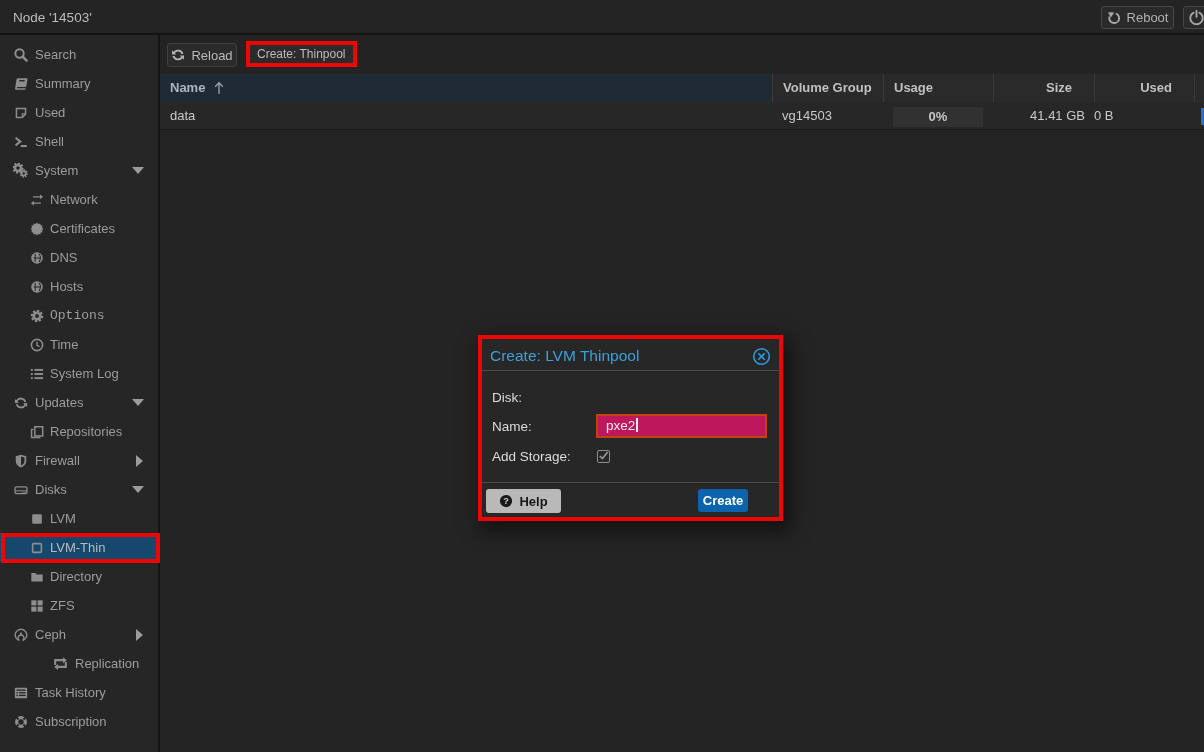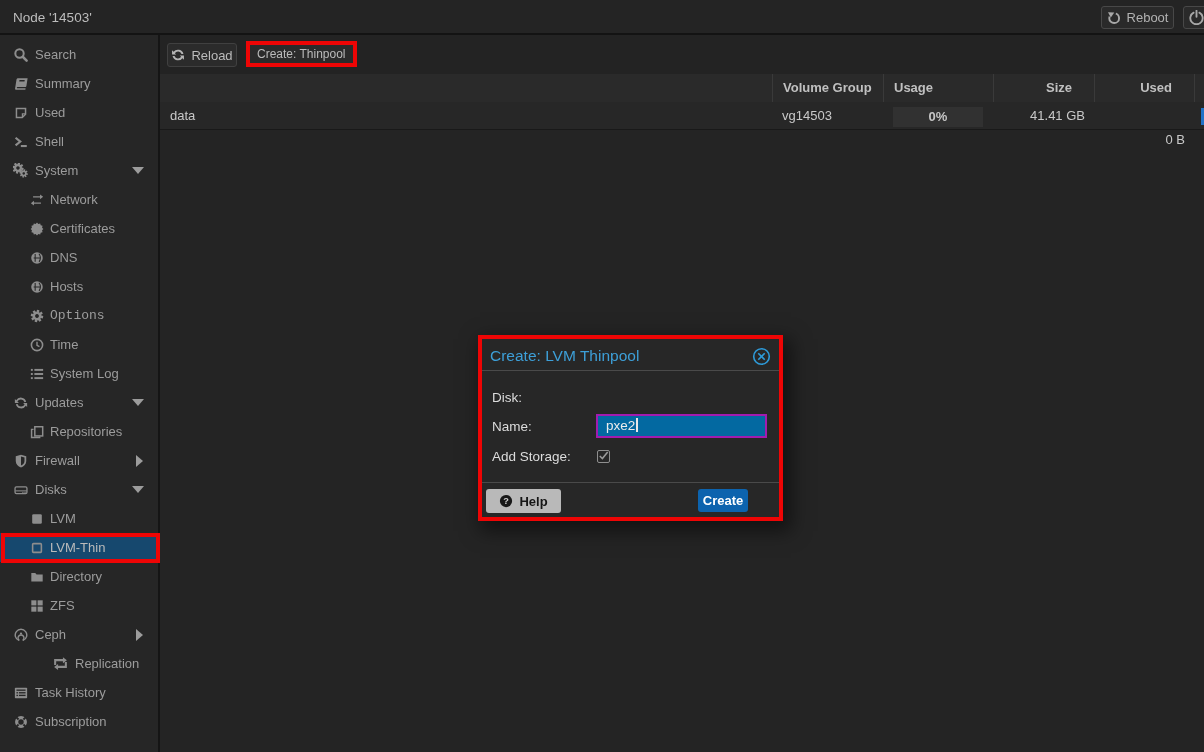--- a/index.html
+++ b/index.html
@@ -68,21 +68,21 @@
   box-shadow: 5px 7px 18px 3px rgba(0,0,0,0.5); }
 #mhead { position:absolute; left:0; top:0; width:297px; height:32.5px;
   border-bottom:1px solid #4a4a4a; }
 #mtitle { position:absolute; left:8px; top:8.5px; font-size:15.5px; color:#3d9fd8; }
 #mclose { position:absolute; left:270px; top:8px; }
 .mlabel { position:absolute; left:10px; font-size:13.5px; color:#dcdcdc; }
 #f-disk { position:absolute; left:114px; top:47px; width:171px; height:22.5px;
   background:#383838; border:1px solid #404040; color:#d4d4d4; font-size:13.5px;
   line-height:21px; padding-left:9px; }
 #f-name { position:absolute; left:114px; top:75.5px; width:171px; height:23.5px;
-  background:#0369a1; border:2px solid #a21caf; color:#ececec; font-size:13.5px;
+  background:#be185d; border:2px solid #c2410c; color:#ececec; font-size:13.5px;
   line-height:20px; padding-left:8px; }
 #f-check { position:absolute; left:114.5px; top:111px; width:13.5px; height:13.5px;
   border:1.8px solid #8f8f8f; border-radius:2px; }
 #mfoot { position:absolute; left:0; top:143px; width:297px; height:35.5px;
   border-top:1px solid #4a4a4a; }
 #helpbtn { position:absolute; left:4px; top:6.5px; width:75px; height:24px;
   background:#b9b9b9; border-radius:3px; color:#161616; font-size:13px; font-weight:bold;
   display:flex; align-items:center; justify-content:center; gap:6px; }
 #createbtn2 { position:absolute; left:216px; top:6.5px; width:50px; height:23px;
   background:#0c63ae; border-radius:3px; color:#ffffff; font-size:13px; font-weight:bold;
@@ -351,32 +351,35 @@
   </div>
 
   <div class="abs" id="toolbar"></div>
   <div class="tbtn" id="reloadbtn"><svg width="14" height="14" viewBox="0 0 16 16">
         <path d="M14.2 6.8 A6.4 6.4 0 0 0 2.9 4.4 L1.2 2.7 L1.2 7.5 L6.0 7.5 L4.4 5.9 A4.3 4.3 0 0 1 12.0 6.8 Z" fill="#b5b5b5"></path>
         <path d="M1.8 9.2 A6.4 6.4 0 0 0 13.1 11.6 L14.8 13.3 L14.8 8.5 L10.0 8.5 L11.6 10.1 A4.3 4.3 0 0 1 4.0 9.2 Z" fill="#b5b5b5"></path>
       </svg>Reload</div>
   <div class="abs" id="createbtn">Create: Thinpool</div>
 
   <div class="abs" id="thead">
+    <div id="th-name">Name <svg width="12" height="14" viewBox="0 0 12 14" style="vertical-align:-2.5px; margin-left:4px;">
+          <path d="M6 13 L6 2 M2.2 5.8 L6 1.8 L9.8 5.8" fill="none" stroke="#97a3af" stroke-width="1.3"></path>
+        </svg></div>
     <div class="th" style="left:612px; width:111px; padding-left:10px;">Volume Group</div>
     <div class="th" style="left:723px; width:110px; padding-left:10px;">Usage</div>
     <div class="th" style="left:833px; width:101px; text-align:right; padding-right:22px;">Size</div>
     <div class="th" style="left:934px; width:100px; text-align:right; padding-right:22px;">Used</div>
     <div class="th" style="left:1034px; width:10px;"></div>
   </div>
   <div class="abs" id="trow">
     <div class="td" style="left:10px;">data</div>
     <div class="td" style="left:622px;">vg14503</div>
     <div id="usagebar">0%</div>
     <div class="td" style="left:833px; width:101px; text-align:right; padding-right:9px;">41.41 GB</div>
-    <div class="td" style="left:934px; width:100px; text-align:right; padding-right:9px;margin-top:24px;">0 B</div>
+    <div class="td" style="left:934px; width:100px; padding-right:9px;">0 B</div>
   </div>
   <div class="abs" id="bluestrip"></div>
 
   <div class="abs" id="modal">
     <div id="mhead">
       <div id="mtitle">Create: LVM Thinpool</div>
       <div id="mclose"><svg width="19" height="19" viewBox="0 0 20 20">
             <circle cx="10" cy="10" r="8.2" fill="none" stroke="#2e9ad8" stroke-width="1.7"></circle>
             <line x1="6.6" y1="6.6" x2="13.4" y2="13.4" stroke="#2e9ad8" stroke-width="1.7"></line>
             <line x1="13.4" y1="6.6" x2="6.6" y2="13.4" stroke="#2e9ad8" stroke-width="1.7"></line>

